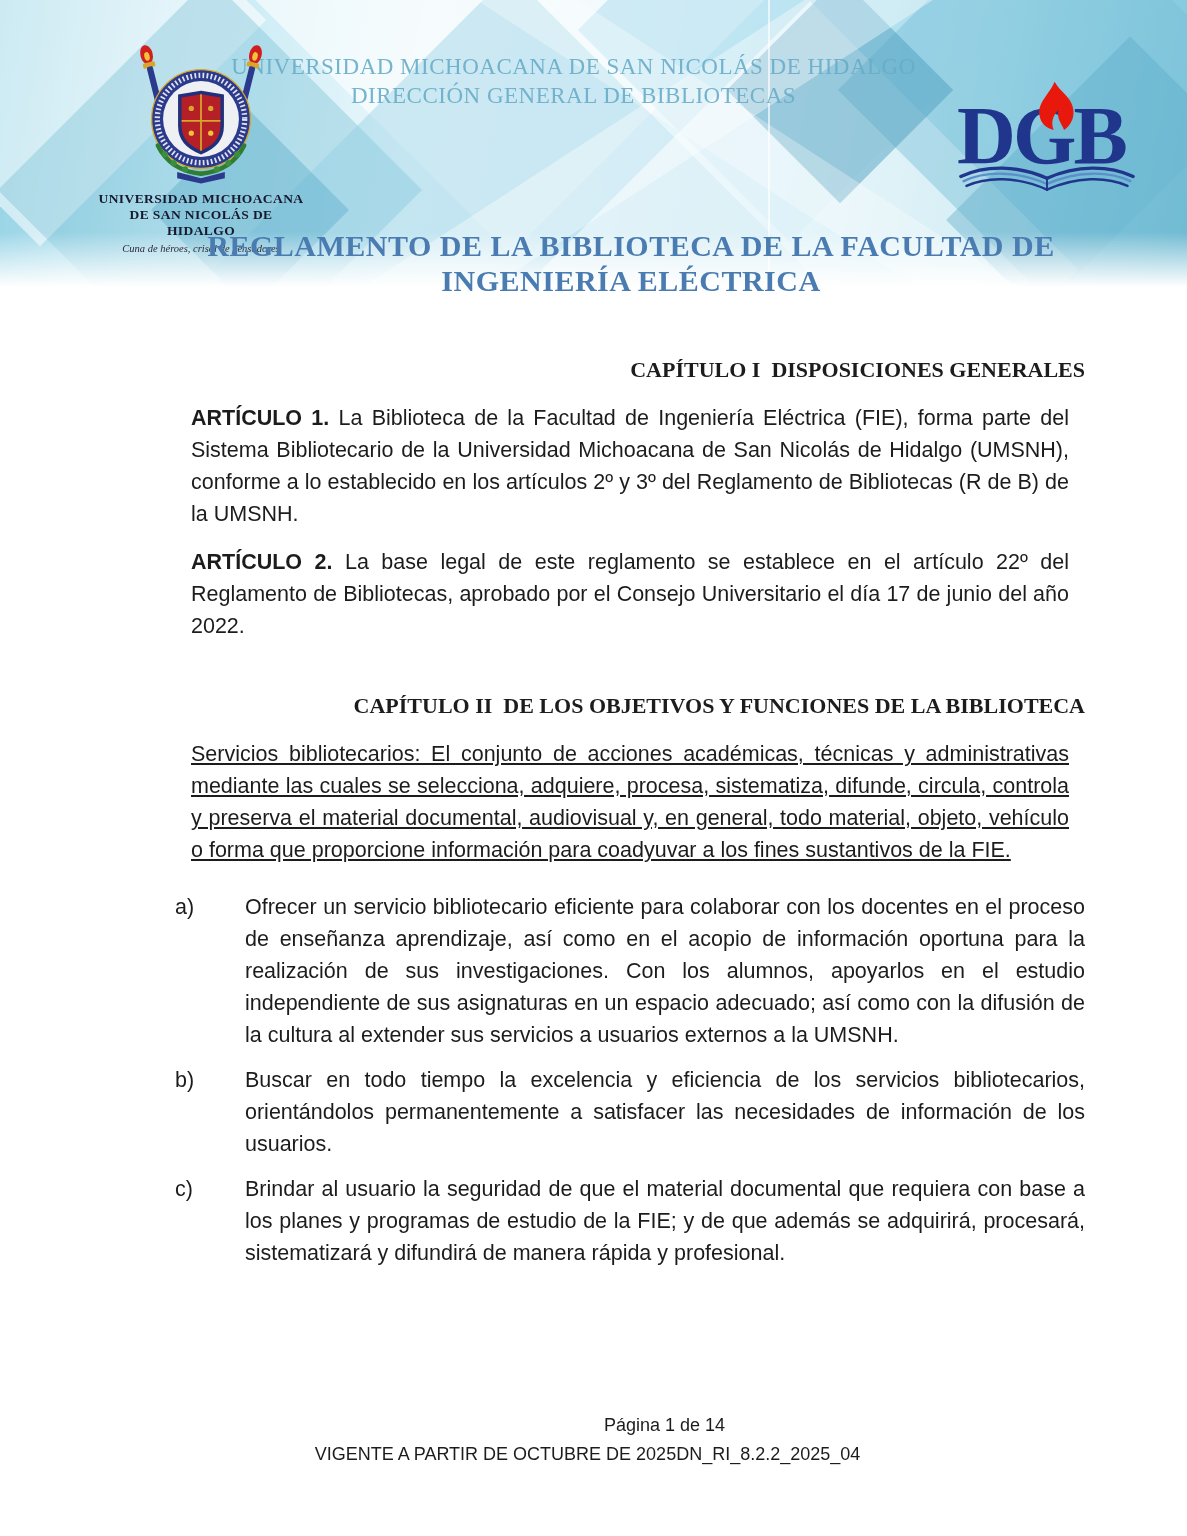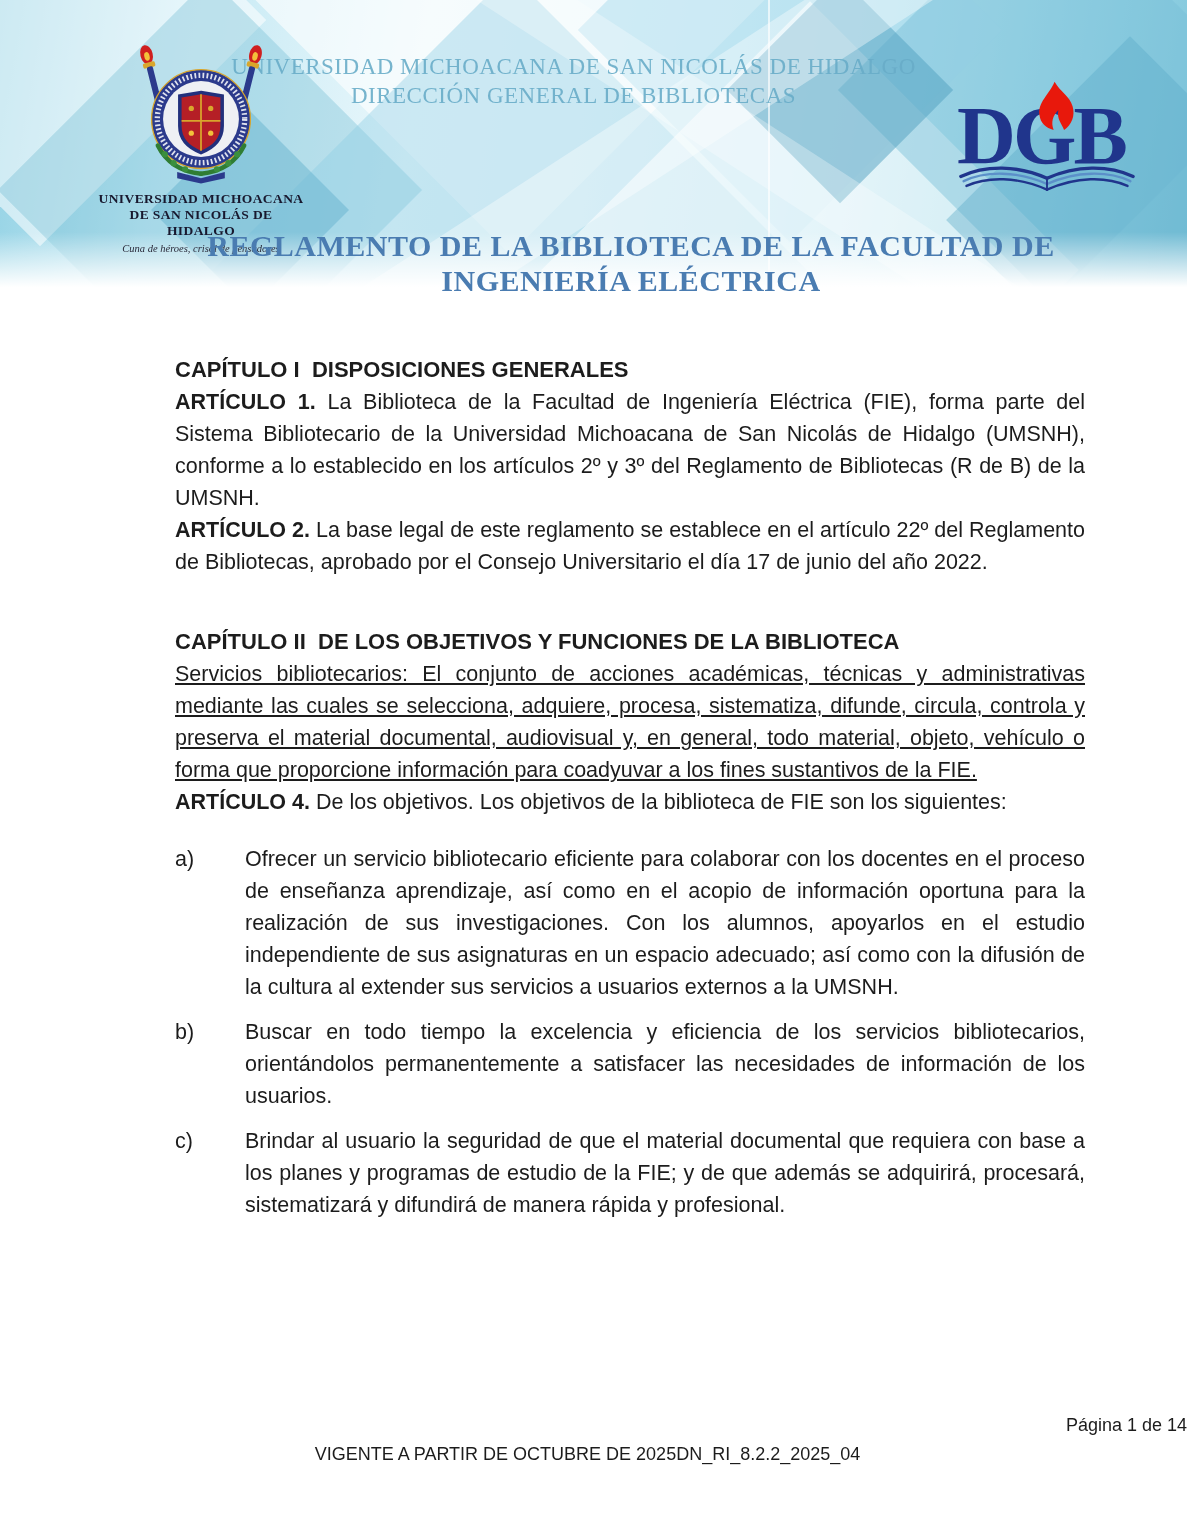--- a/index.html
+++ b/index.html
@@ -45,38 +45,38 @@
   
   .seal{position:absolute;left:95px;top:37px;width:212px;text-align:center;}
   .seal-name{font-family:"Liberation Serif",serif;font-weight:bold;font-size:13.5px;line-height:16px;color:#18182e;letter-spacing:.4px;}
   .seal-motto{font-family:"Liberation Serif",serif;font-style:italic;font-size:10.5px;color:#2a2a3a;margin-top:4px;}
 
   
   .dgb{position:absolute;right:50px;top:78px;width:180px;}
 
   
   .content{position:absolute;top:292px;left:175px;width:910px;font-size:21.5px;line-height:32px;}
-  .chapter{margin:62px 0 0;text-align:left;font-weight:bold;font-size:22px;white-space:pre-wrap;}
+  .chapter{margin:62px 0 0;text-align:right;font-weight:bold;font-size:22px;white-space:pre-wrap;font-family:Liberation Serif, serif;}
   .chapter.second{margin-top:48px;}
-  p.art{margin:0;text-align:justify;}
+  p.art{margin:16px;text-align:justify;}
   .m-art1{margin-top:56px;}
   .m-art2{margin-top:38px;}
   .m-art3{margin-top:52px;}
   .m-serv{margin-top:26px;text-decoration:underline;}
   .m-art4{margin-top:25px;}
   .art-label{font-weight:bold;}
   .objectives{margin:25px 0 0;padding:0;list-style:none;}
   .objectives li{display:flex;}
   .objectives li + li{margin-top:13px;}
   .obj-letter{flex:0 0 70px;}
   .obj-text{flex:1;text-align:justify;}
 
   
   .page-indicator{position:absolute;top:1415px;left:0;width:100%;padding-left:142px;box-sizing:border-box;
-    text-align:right;font-size:18px;}
+    text-align:center;font-size:18px;}
   .footer-row{position:absolute;top:1444px;left:78px;right:90px;display:flex;justify-content:center;font-size:18px;}
 </style>
 </head>
 <body>
 
 <div class="page">
 
   <div class="banner">
     <div class="dm dm1"></div>
     <div class="dm dm2"></div>
@@ -172,21 +172,20 @@
 
     <p class="art m-art1"><span class="art-label">ARTÍCULO 1.</span><span> La Biblioteca de la Facultad de Ingeniería Eléctrica (FIE), forma parte del Sistema Bibliotecario de la Universidad Michoacana de San Nicolás de Hidalgo (UMSNH), conforme a lo establecido en los artículos 2º y 3º del Reglamento de Bibliotecas (R de B) de la UMSNH.</span></p>
 
     <p class="art m-art2"><span class="art-label">ARTÍCULO 2.</span><span> La base legal de este reglamento se establece en el artículo 22º del Reglamento de Bibliotecas, aprobado por el Consejo Universitario el día 17 de junio del año 2022.</span></p>
 
     <div class="chapter second">CAPÍTULO II  DE LOS OBJETIVOS Y FUNCIONES DE LA BIBLIOTECA</div>
 
 
     <p class="art m-serv">Servicios bibliotecarios: El conjunto de acciones académicas, técnicas y administrativas mediante las cuales se selecciona, adquiere, procesa, sistematiza, difunde, circula, controla y preserva el material documental, audiovisual y, en general, todo material, objeto, vehículo o forma que proporcione información para coadyuvar a los fines sustantivos de la FIE.</p>
 
-    <p class="art m-art4"><span class="art-label">ARTÍCULO 4.</span><span> De los objetivos. Los objetivos de la biblioteca de FIE son los siguientes:</span></p>
 
     <ul class="objectives">
       <li>
         <span class="obj-letter">a)</span>
         <span class="obj-text">Ofrecer un servicio bibliotecario eficiente para colaborar con los docentes en el proceso de enseñanza aprendizaje, así como en el acopio de información oportuna para la realización de sus investigaciones. Con los alumnos, apoyarlos en el estudio independiente de sus asignaturas en un espacio adecuado; así como con la difusión de la cultura al extender sus servicios a usuarios externos a la UMSNH.</span>
       </li>
       <li>
         <span class="obj-letter">b)</span>
         <span class="obj-text">Buscar en todo tiempo la excelencia y eficiencia de los servicios bibliotecarios, orientándolos permanentemente a satisfacer las necesidades de información de los usuarios.</span>
       </li>

